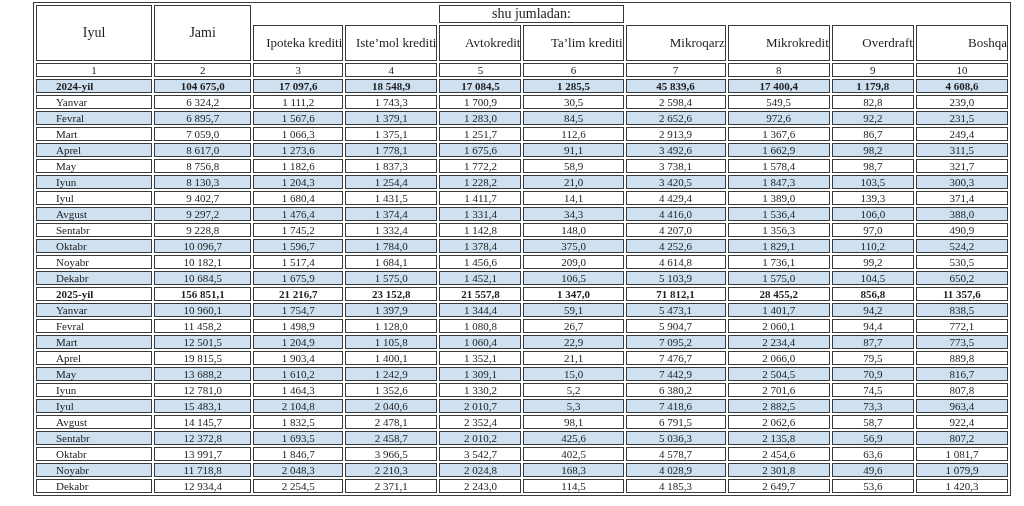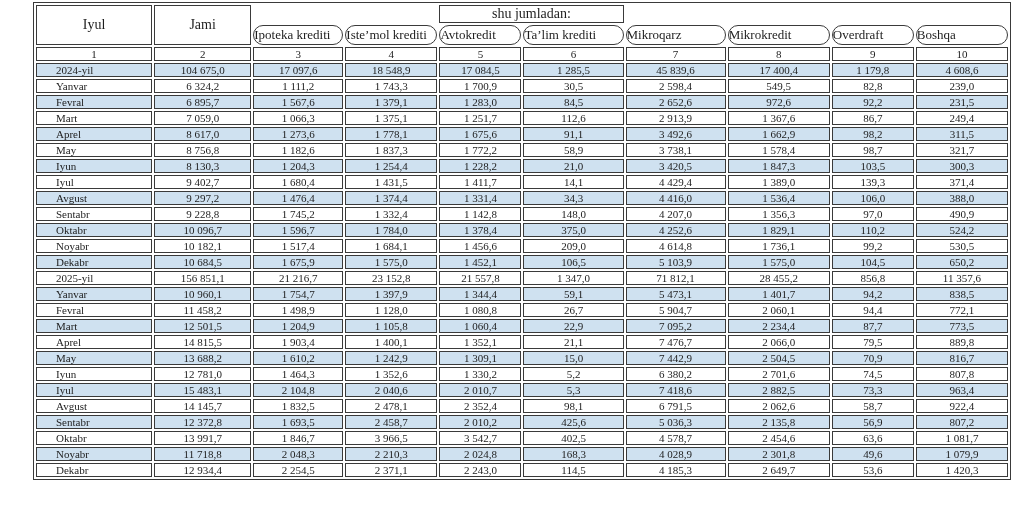--- a/index.html
+++ b/index.html
@@ -25,30 +25,30 @@
   th, td {
     border: 1px solid #3a3a3a;
     padding: 0;
     font-weight: normal;
     overflow: hidden;
     white-space: nowrap;
   }
   
   tr.hdr-row1 th { height: 14px; font-size: 14px; text-align: center; vertical-align: middle; }
   tr.hdr-row1 td.spacer { border: none; background: transparent; }
-  tr.hdr-row2 th { height: 20px; font-size: 13px; text-align: left; vertical-align: middle; border-radius: 13px; }
+  tr.hdr-row2 th { height: 36px; font-size: 13px; text-align: right; vertical-align: middle; }
   th.span2 { font-size: 13px; text-align: center; vertical-align: middle; }
   
   tr.colnum-row td { height: 12px; font-size: 11px; text-align: center; line-height: 12px; }
   
   tbody.data td { height: 12px; line-height: 12px; font-size: 11px; }
   td.davr-cell { text-align: left; padding-left: 19px; font-size: 11.5px; }
   td.num-cell { text-align: center; }
   tr.shaded td { background: #cfe1f0; }
-  tr.bold td { font-weight: normal; }
+  tr.bold td { font-weight: bold; }
 </style>
 </head>
 <body>
 
 <div class="page">
   <table class="data-table">
     <colgroup>
       <col style="width:116px">
         <col style="width:97px">
         <col style="width:90px">
@@ -295,21 +295,21 @@
           <td class="num-cell">1 105,8</td>
           <td class="num-cell">1 060,4</td>
           <td class="num-cell">22,9</td>
           <td class="num-cell">7 095,2</td>
           <td class="num-cell">2 234,4</td>
           <td class="num-cell">87,7</td>
           <td class="num-cell">773,5</td>
         </tr>
         <tr>
           <td class="davr-cell">Aprel</td>
-          <td class="num-cell">14 815,5</td>
+          <td class="num-cell">19 815,5</td>
           <td class="num-cell">1 903,4</td>
           <td class="num-cell">1 400,1</td>
           <td class="num-cell">1 352,1</td>
           <td class="num-cell">21,1</td>
           <td class="num-cell">7 476,7</td>
           <td class="num-cell">2 066,0</td>
           <td class="num-cell">79,5</td>
           <td class="num-cell">889,8</td>
         </tr>
         <tr class="shaded">

